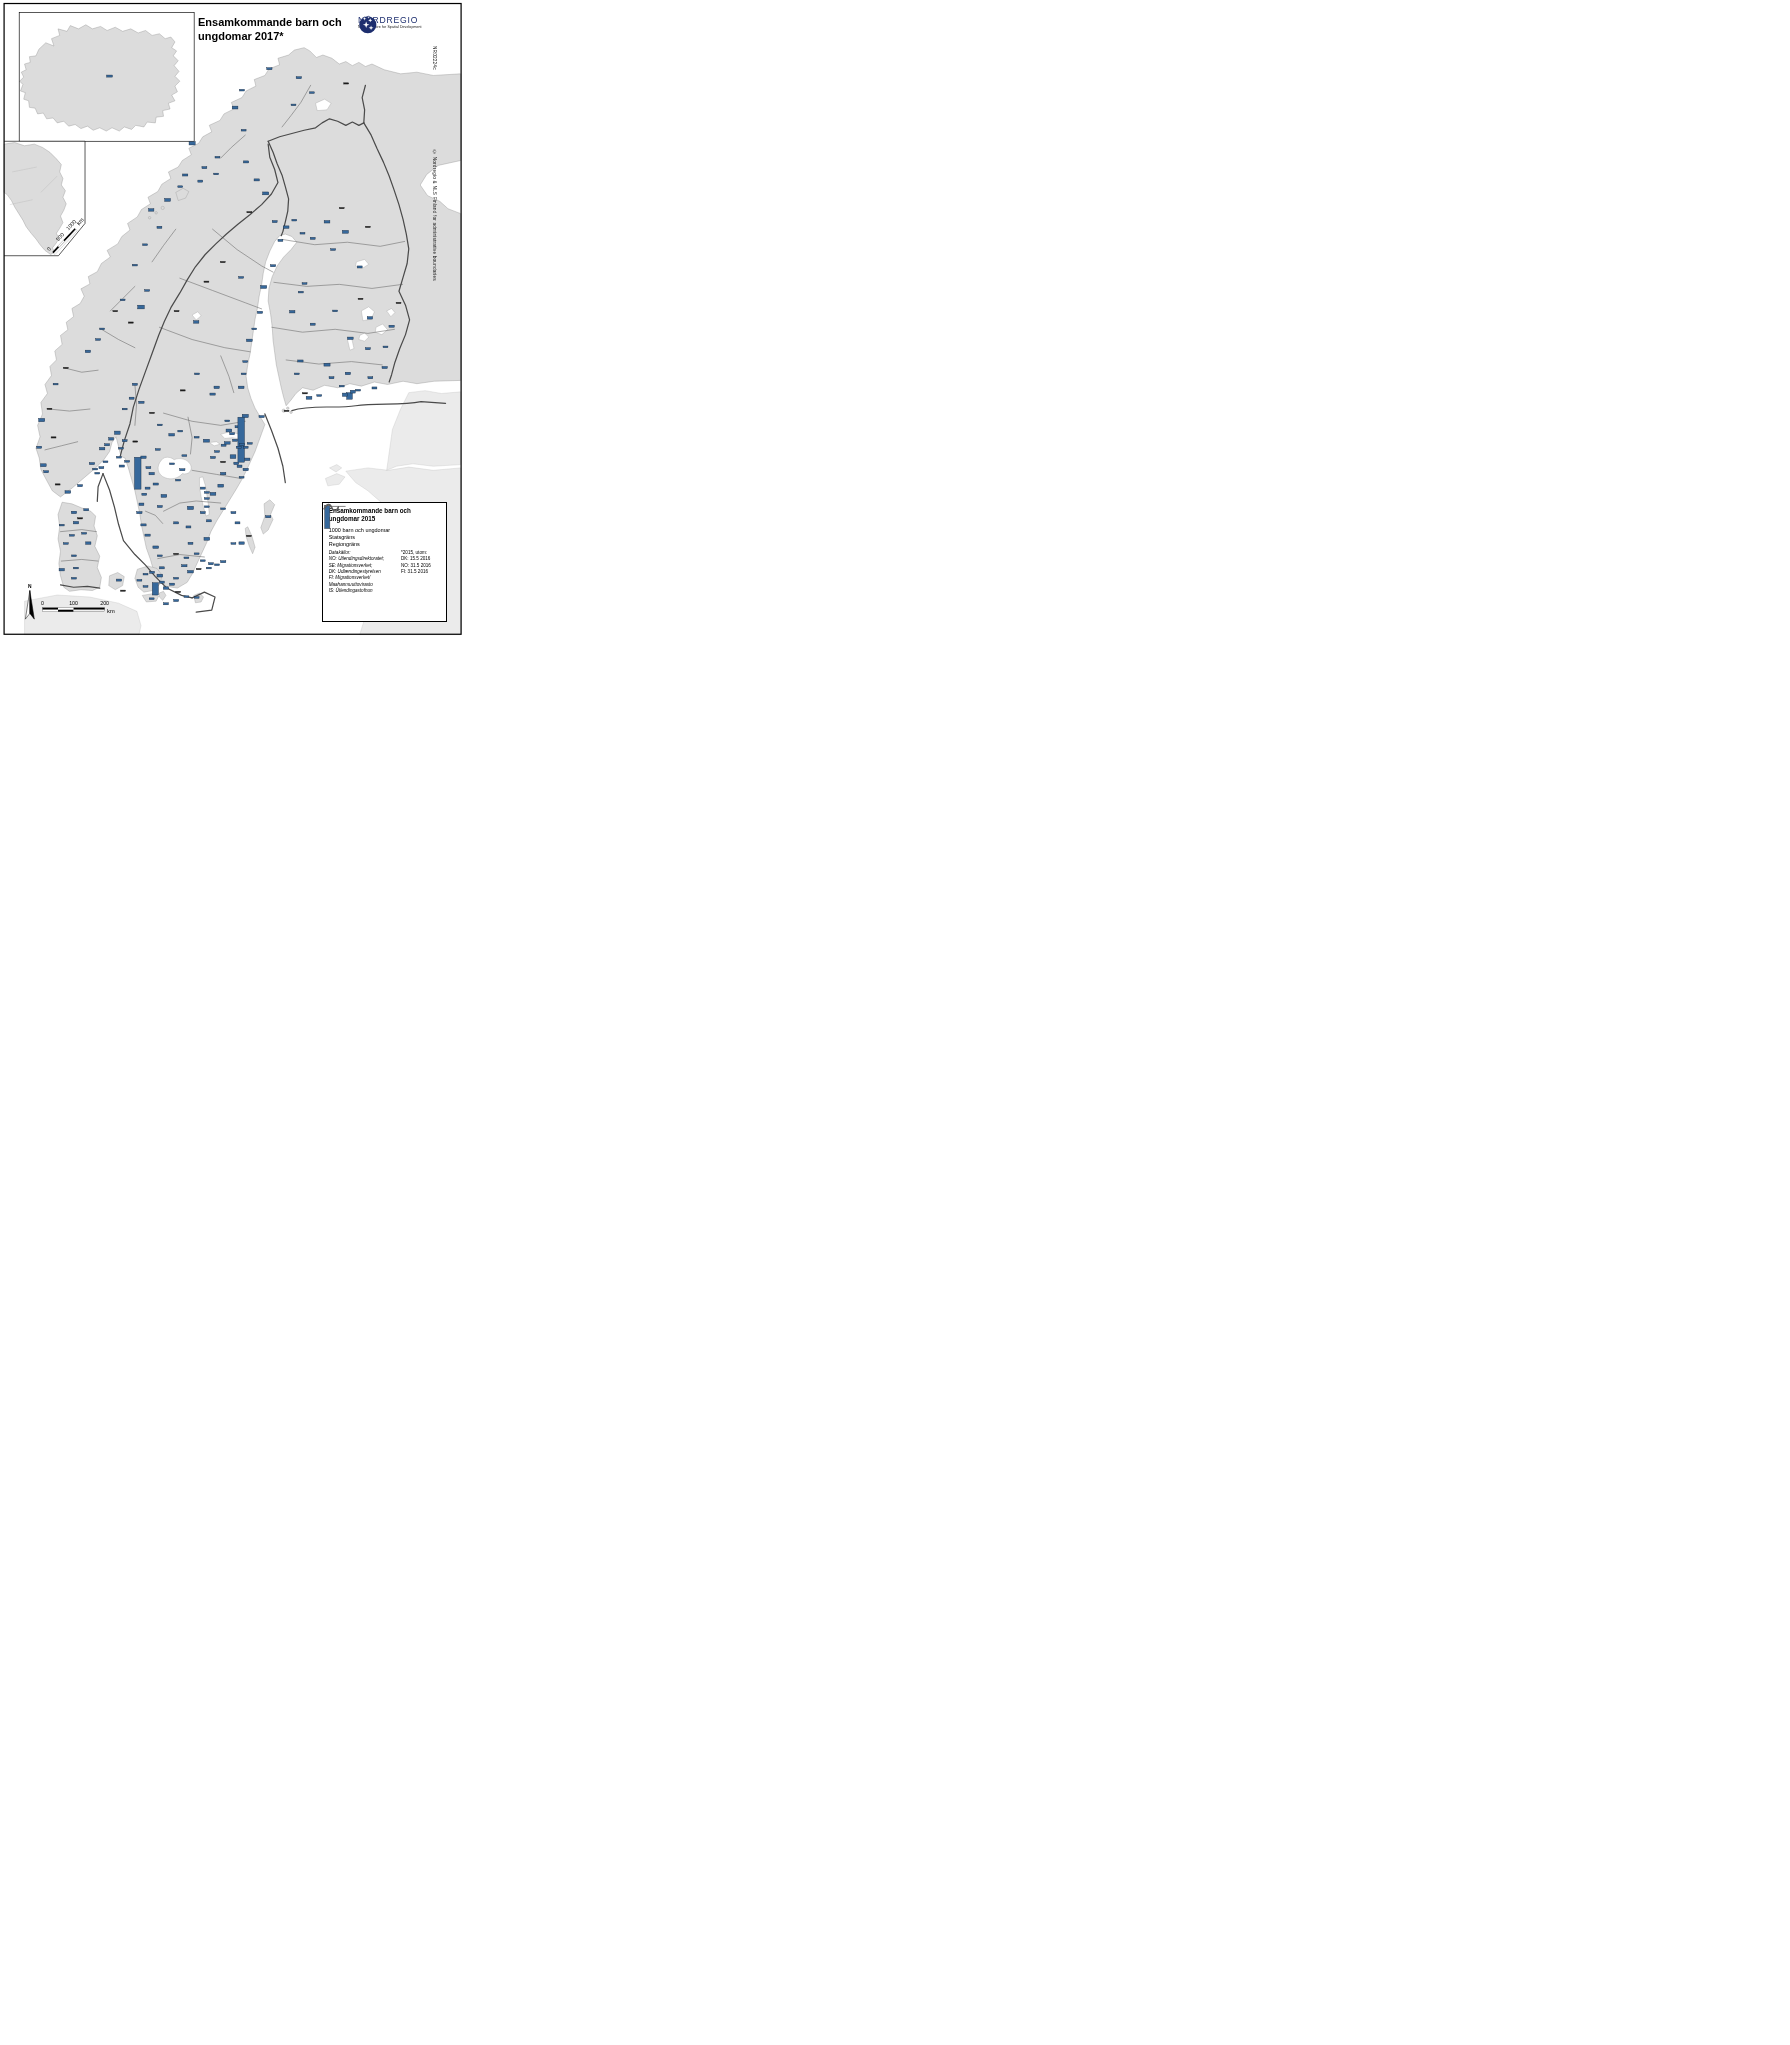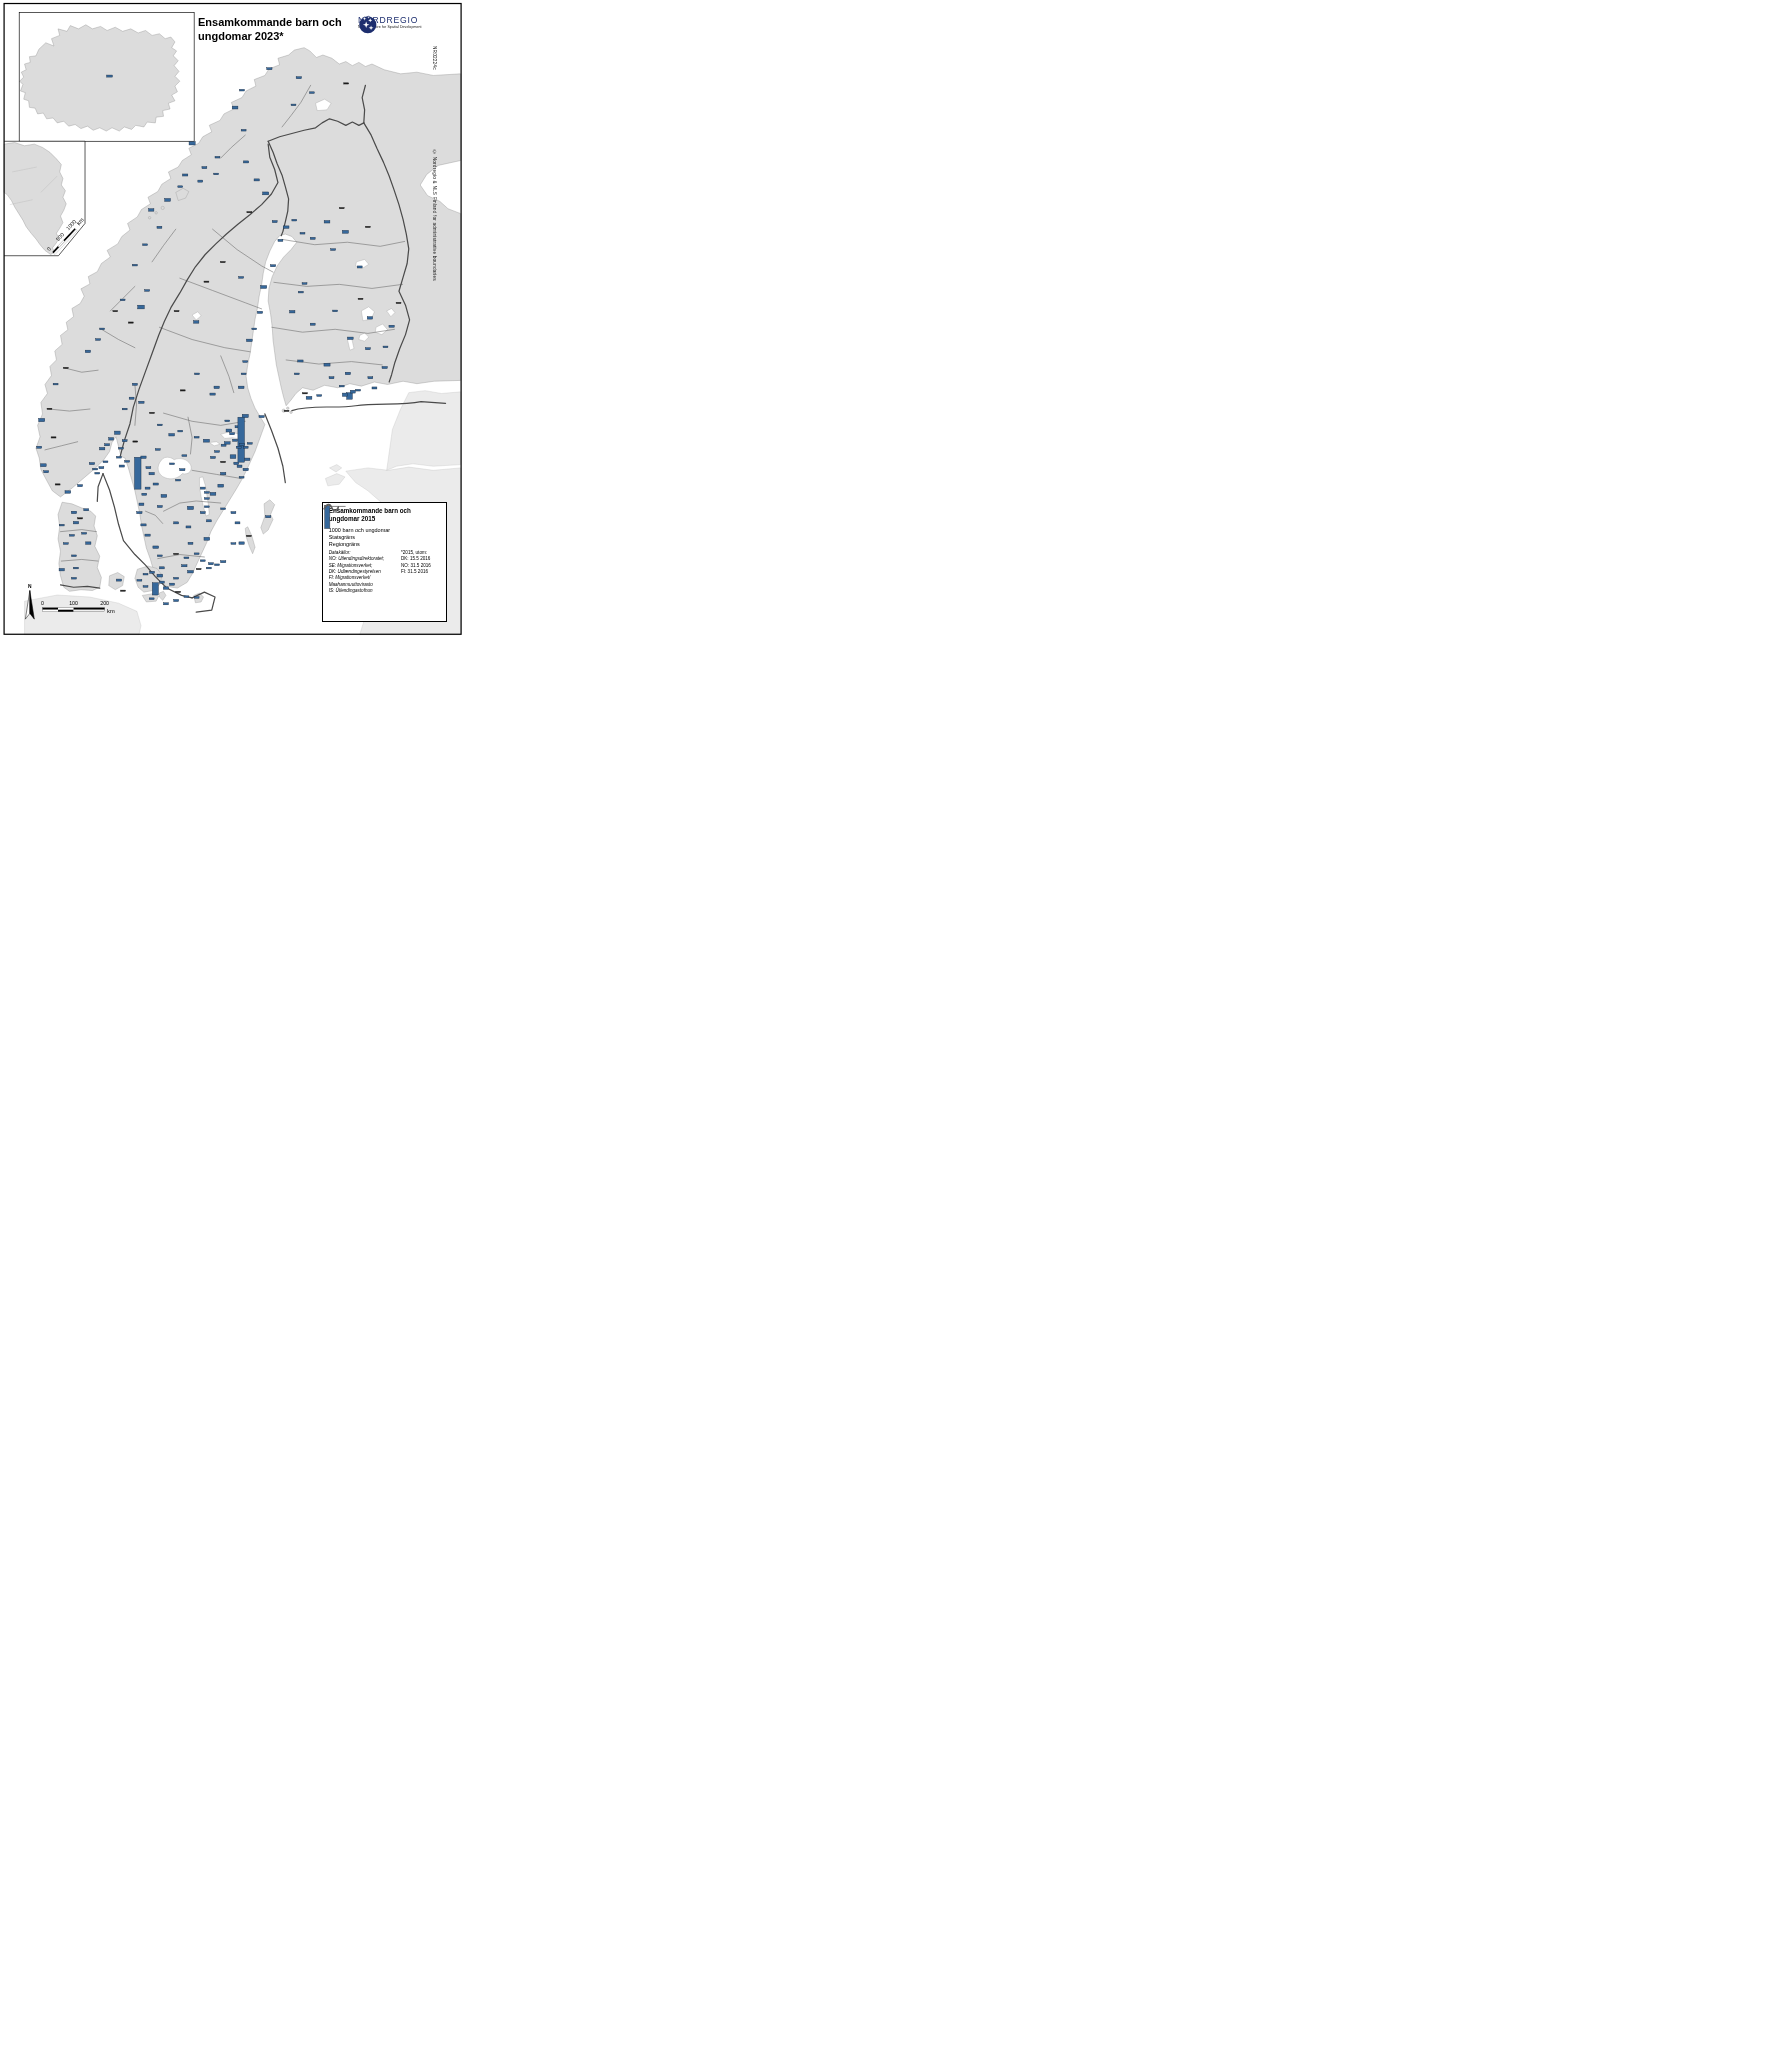--- a/index.html
+++ b/index.html
@@ -455,21 +455,21 @@
       <rect x="180" y="1491" width="76" height="5" fill="#efefef"></rect>
       <rect x="104" y="1486" width="152" height="10" fill="none" stroke="#444" stroke-width="0.8"></rect>
       <text class="sb-unit" x="262" y="1499">km</text>
     </g>
 
     <rect class="frame" x="10" y="8" width="1118" height="1543"></rect>
   </svg>
 
   <div class="page-title">
     <div>Ensamkommande barn och</div>
-    <div>ungdomar 2023*</div>
+    <div>ungdomar 2017*</div>
   </div>
 
   <div class="logo">
     <svg width="19.6" height="19.6" viewBox="-24 -24 48 48">
       <circle cx="0" cy="0" r="21" fill="var(--navy)"></circle>
       <path fill="#fff" d="M-4 -8 L-1.8 -1.8 4 0 -1.8 1.8 -4 8 -6.2 1.8 -12 0 -6.2 -1.8 Z"></path>
       <path fill="#fff" d="M8 2 L9.6 6 14 7.4 9.6 8.8 8 13 6.4 8.8 2 7.4 6.4 6 Z"></path>
       <path fill="#fff" d="M6 -16 L7.4 -12.4 11 -11 7.4 -9.6 6 -6 4.6 -9.6 1 -11 4.6 -12.4 Z"></path>
       <path fill="#fff" stroke="var(--navy)" stroke-width="1" d="M-8 -20 L-6.6 -16.4 -3 -15 -6.6 -13.6 -8 -10 -9.4 -13.6 -13 -15 -9.4 -16.4 Z"></path>
       <path fill="#fff" stroke="var(--navy)" stroke-width="1" d="M2 -22 L3 -19.4 5.6 -18.4 3 -17.4 2 -14.8 1 -17.4 -1.6 -18.4 1 -19.4 Z"></path>

